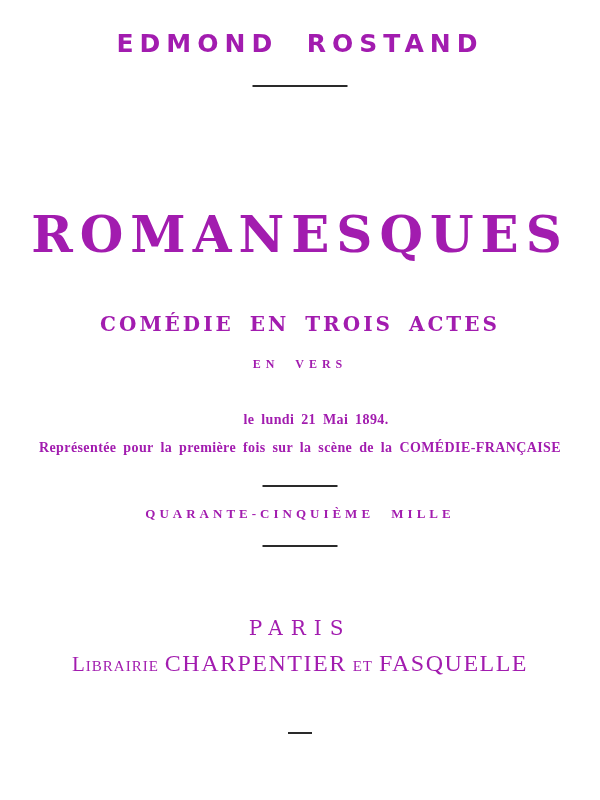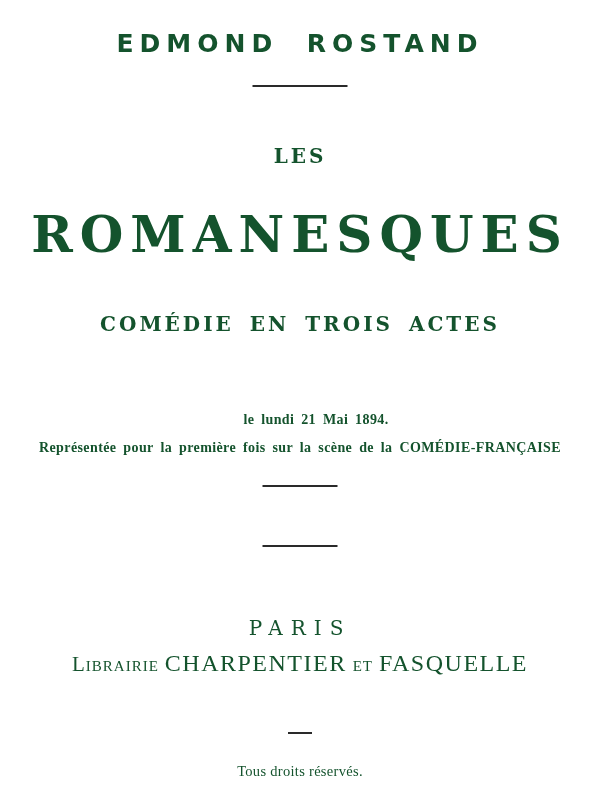--- a/index.html
+++ b/index.html
@@ -5,21 +5,21 @@
   html, body {
     margin: 0;
     padding: 0;
     background: #ffffff;
   }
   .page {
     position: relative;
     width: 600px;
     height: 800px;
     background: #ffffff;
-    color: #14532d;
+    color: #a21caf;
     overflow: hidden;
     font-family: "Liberation Serif", serif;
   }
   .line {
     position: absolute;
     left: 0;
     right: 0;
     text-align: center;
     white-space: nowrap;
   }
@@ -146,45 +146,45 @@
 </style>
 </head>
 <body>
 
 <div class="page">
 
   <div class="line author">EDMOND ROSTAND</div>
 
   <div class="rule rule-top"></div>
 
-  <div class="line title-prefix">LES</div>
 
   <div class="line book-title">ROMANESQUES</div>
 
   <div class="line subtitle">COMÉDIE EN TROIS ACTES</div>
 
+  <div class="line verse-note">EN VERS</div>
 
   <div class="line perf-1">Représentée pour la première fois sur la scène de la COMÉDIE-FRANÇAISE</div>
 
   <div class="line perf-2">le lundi 21 Mai 1894.</div>
 
   <div class="rule rule-upper"></div>
 
+  <div class="line edition">QUARANTE-CINQUIÈME MILLE</div>
 
   <div class="rule rule-lower"></div>
 
   <div class="line city">PARIS</div>
 
   <div class="line publisher">
     <span class="smallcaps">Librairie</span>
     <span class="bigname">CHARPENTIER</span>
     <span class="smallcaps">et</span>
     <span class="bigname">FASQUELLE</span>
   </div>
 
 
 
   <div class="rule rule-dash"></div>
 
 
-  <div class="line rights">Tous droits réservés.</div>
 
 </div>
 
 </body></html>

